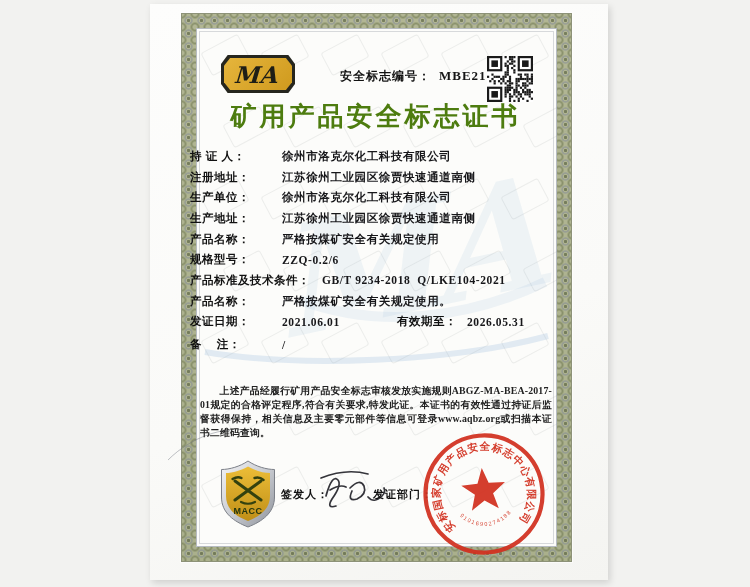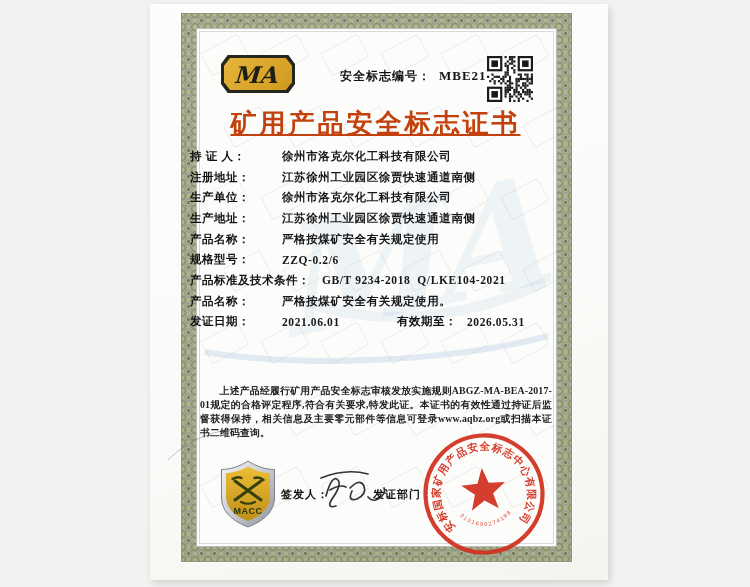--- a/index.html
+++ b/index.html
@@ -32,22 +32,22 @@
     background:#26261e;clip-path:polygon(9% 0%,91% 0%,100% 24%,100% 76%,91% 100%,9% 100%,0% 76%,0% 24%);}
   .ma-logo-in{position:absolute;left:3px;top:3px;right:3px;bottom:3px;
     background:linear-gradient(135deg,#e6b53c,#cf9a1e);
     clip-path:polygon(9% 0%,91% 0%,100% 24%,100% 76%,91% 100%,9% 100%,0% 76%,0% 24%);
     display:flex;align-items:center;justify-content:center;}
   .ma-logo-in span{font:italic 900 23px "DejaVu Serif",serif;color:#1e1e16;transform:skewX(-6deg);}
   .certno{position:absolute;left:320px;top:68px;display:flex;align-items:baseline;gap:8px;}
   .certno .lab{font:700 12px "Liberation Sans",sans-serif;color:#111;letter-spacing:1px;margin-left:20px;}
   .certno .val{font:600 13px "Liberation Serif",serif;color:#151515;letter-spacing:1px;}
   .qr{position:absolute;left:487px;top:56px;width:46px;height:46px;background:#fff;}
-  .doc-title{position:absolute;left:195px;top:106px;width:361px;text-align:center;
-    font:700 26px "Liberation Serif",serif;color:#c2410c;letter-spacing:3px;text-decoration:underline;}
+  .doc-title{position:absolute;left:195px;top:99px;width:361px;text-align:center;
+    font:700 26px "Liberation Serif",serif;color:#4d7c0f;letter-spacing:3px;}
   
   .fields{position:absolute;left:190px;top:146px;width:370px;}
   .row{position:relative;display:flex;align-items:center;height:20.7px;}
   .row .flabel{width:92px;flex:0 0 auto;font:700 11.5px "Liberation Sans",sans-serif;
     color:#111;letter-spacing:.5px;white-space:pre;}
   .row .fvalue{font:600 11.5px "Liberation Serif",serif;color:#17171a;letter-spacing:.6px;white-space:pre;}
   .row.long .flabel{width:auto;margin-right:12px;}
   .row .pair2{position:absolute;left:207px;display:flex;align-items:center;}
   .row .pair2 .flabel{width:auto;margin-right:10px;}
   .row.note{margin-top:2px;}
@@ -306,20 +306,24 @@
         <span class="fvalue">严格按煤矿安全有关规定使用。</span>
       </div>
       <div class="row">
         <span class="flabel">发证日期：</span>
         <span class="fvalue">2021.06.01</span>
         <span class="pair2">
           <span class="flabel">有效期至：</span>
           <span class="fvalue">2026.05.31</span>
         </span>
       </div>
+      <div class="row note">
+        <span class="flabel">备    注：</span>
+        <span class="fvalue">/</span>
+      </div>
     </div>
 
   <div class="notice">上述产品经履行矿用产品安全标志审核发放实施规则ABGZ-MA-BEA-2017-01规定的合格评定程序,符合有关要求,特发此证。本证书的有效性通过持证后监督获得保持，相关信息及主要零元部件等信息可登录www.aqbz.org或扫描本证书二维码查询。</div>
 
   <svg class="shield" width="58" height="68" viewBox="0 0 58 68">
     <defs>
       <linearGradient id="chrome" x1="0" y1="0" x2="1" y2="1">
         <stop offset="0" stop-color="#f4f4f6"></stop>
           <stop offset=".5" stop-color="#c9ccd2"></stop>
           <stop offset="1" stop-color="#8d9199"></stop>

